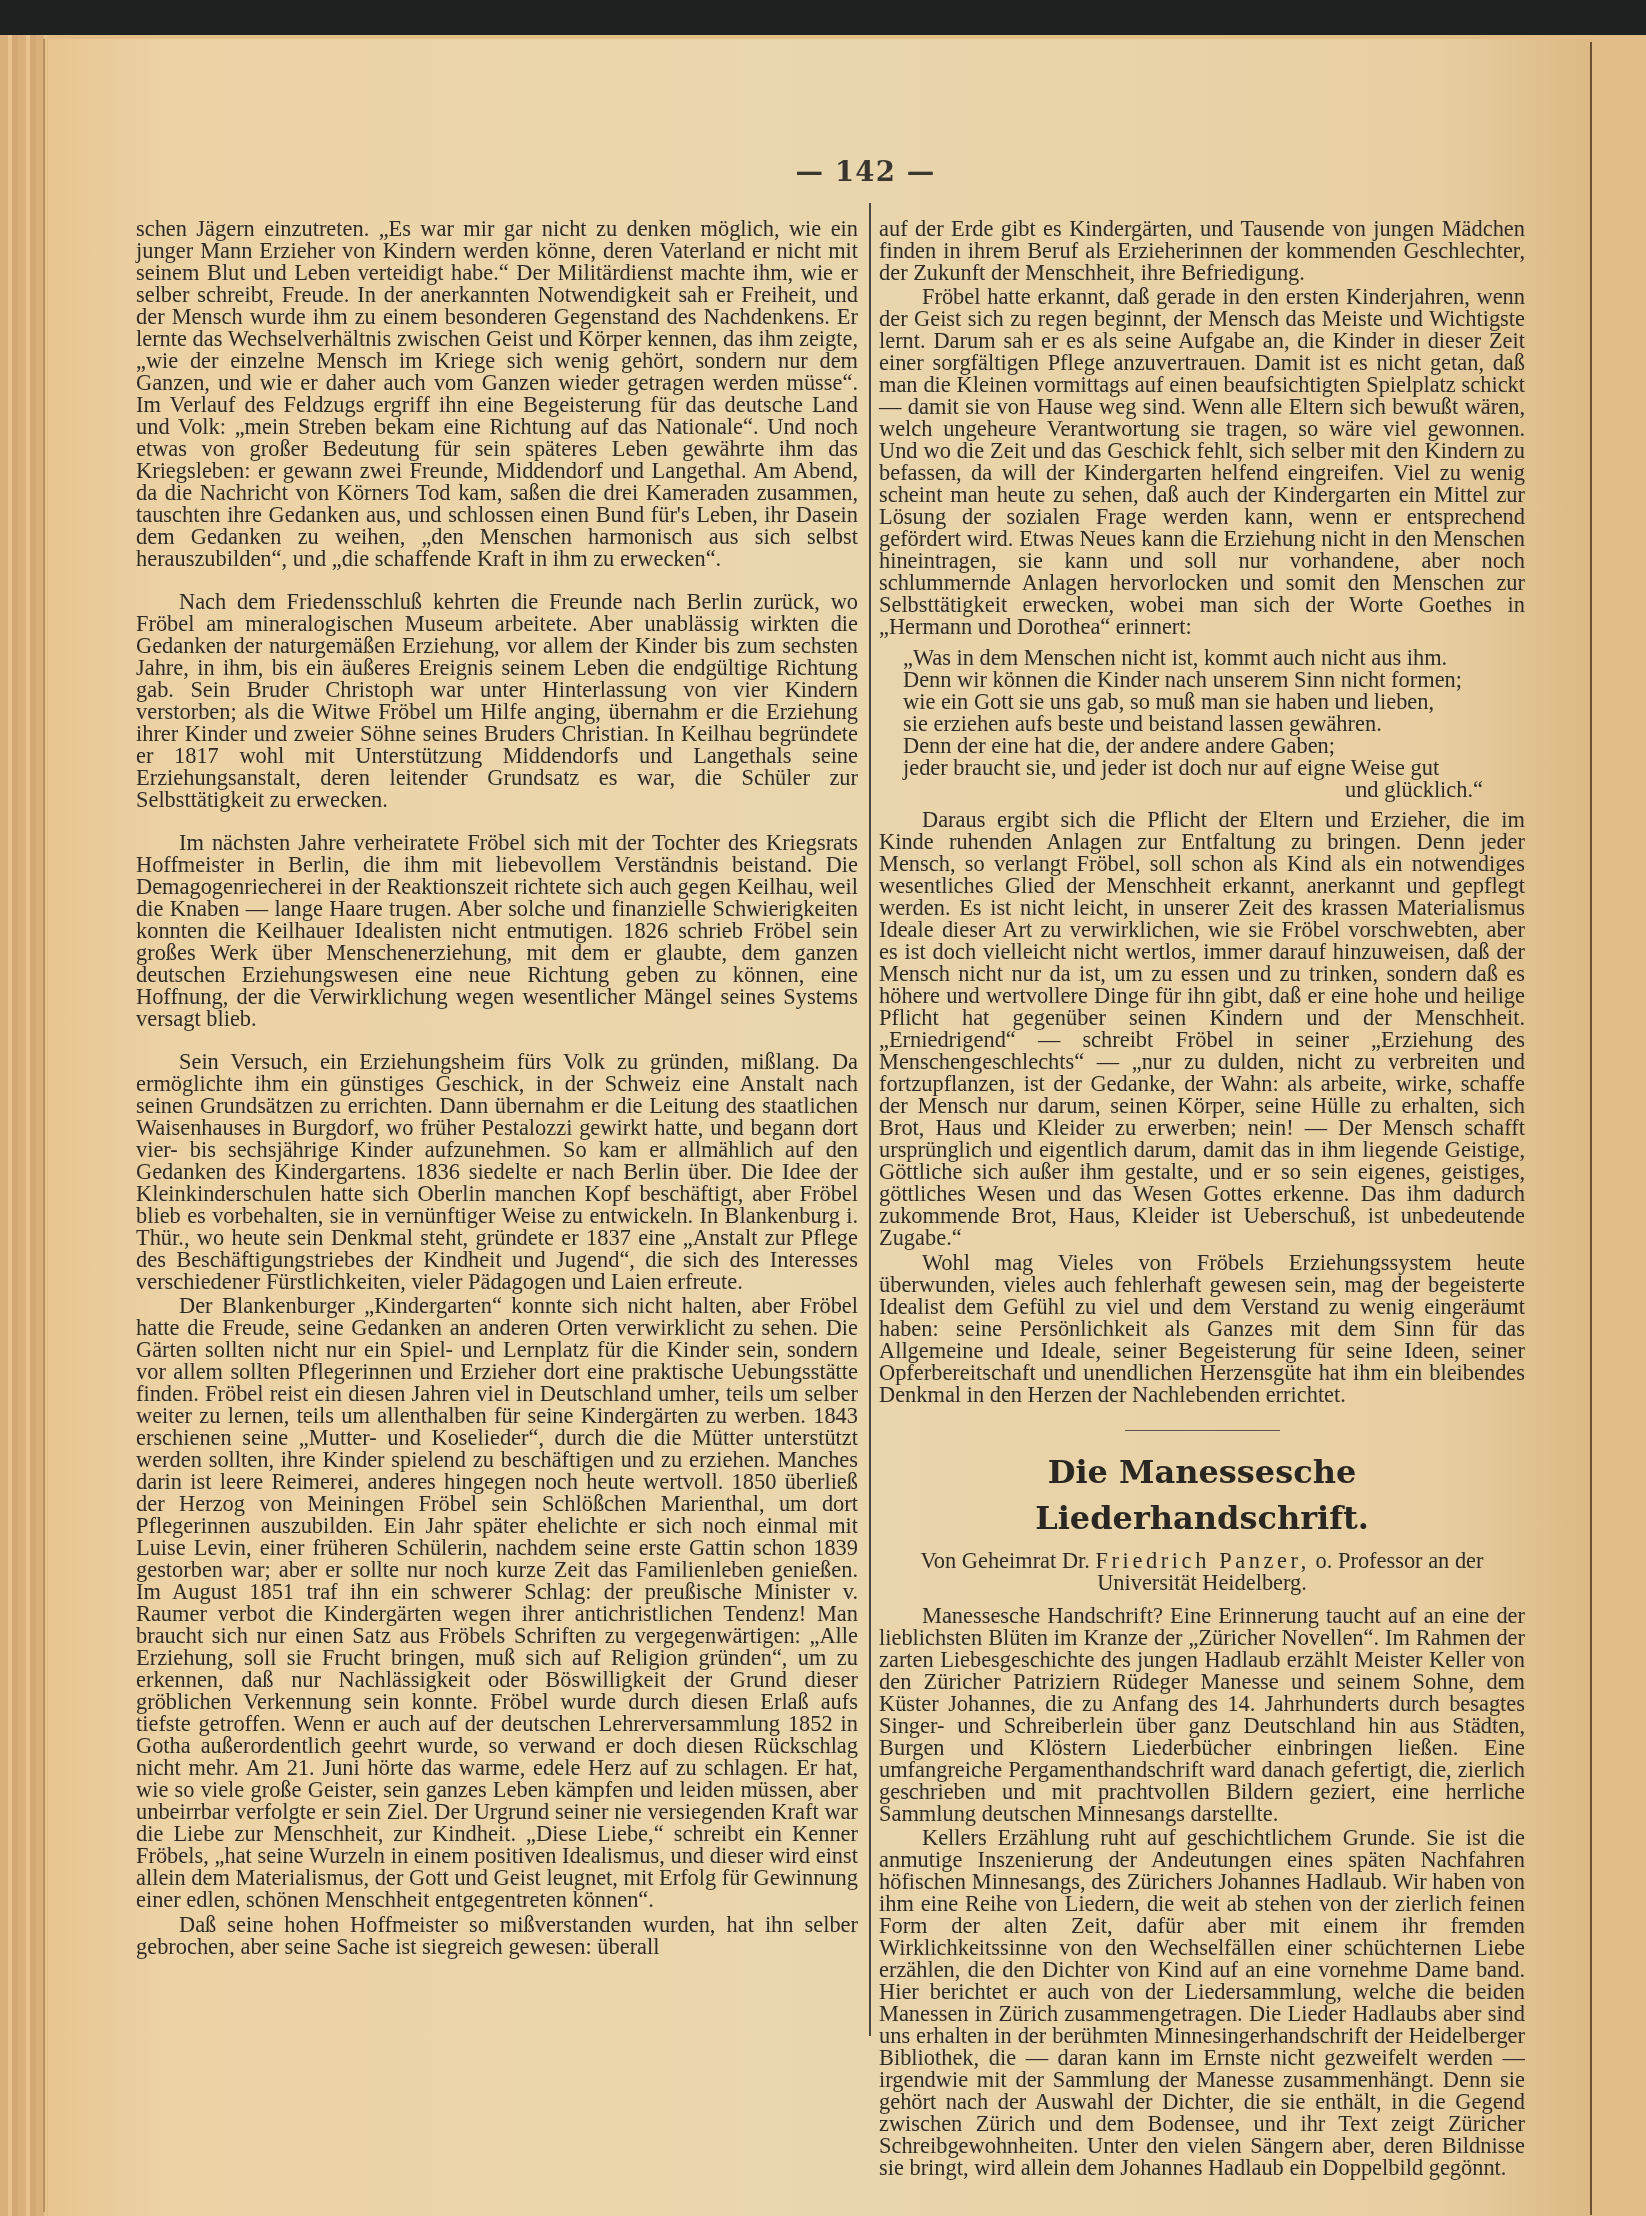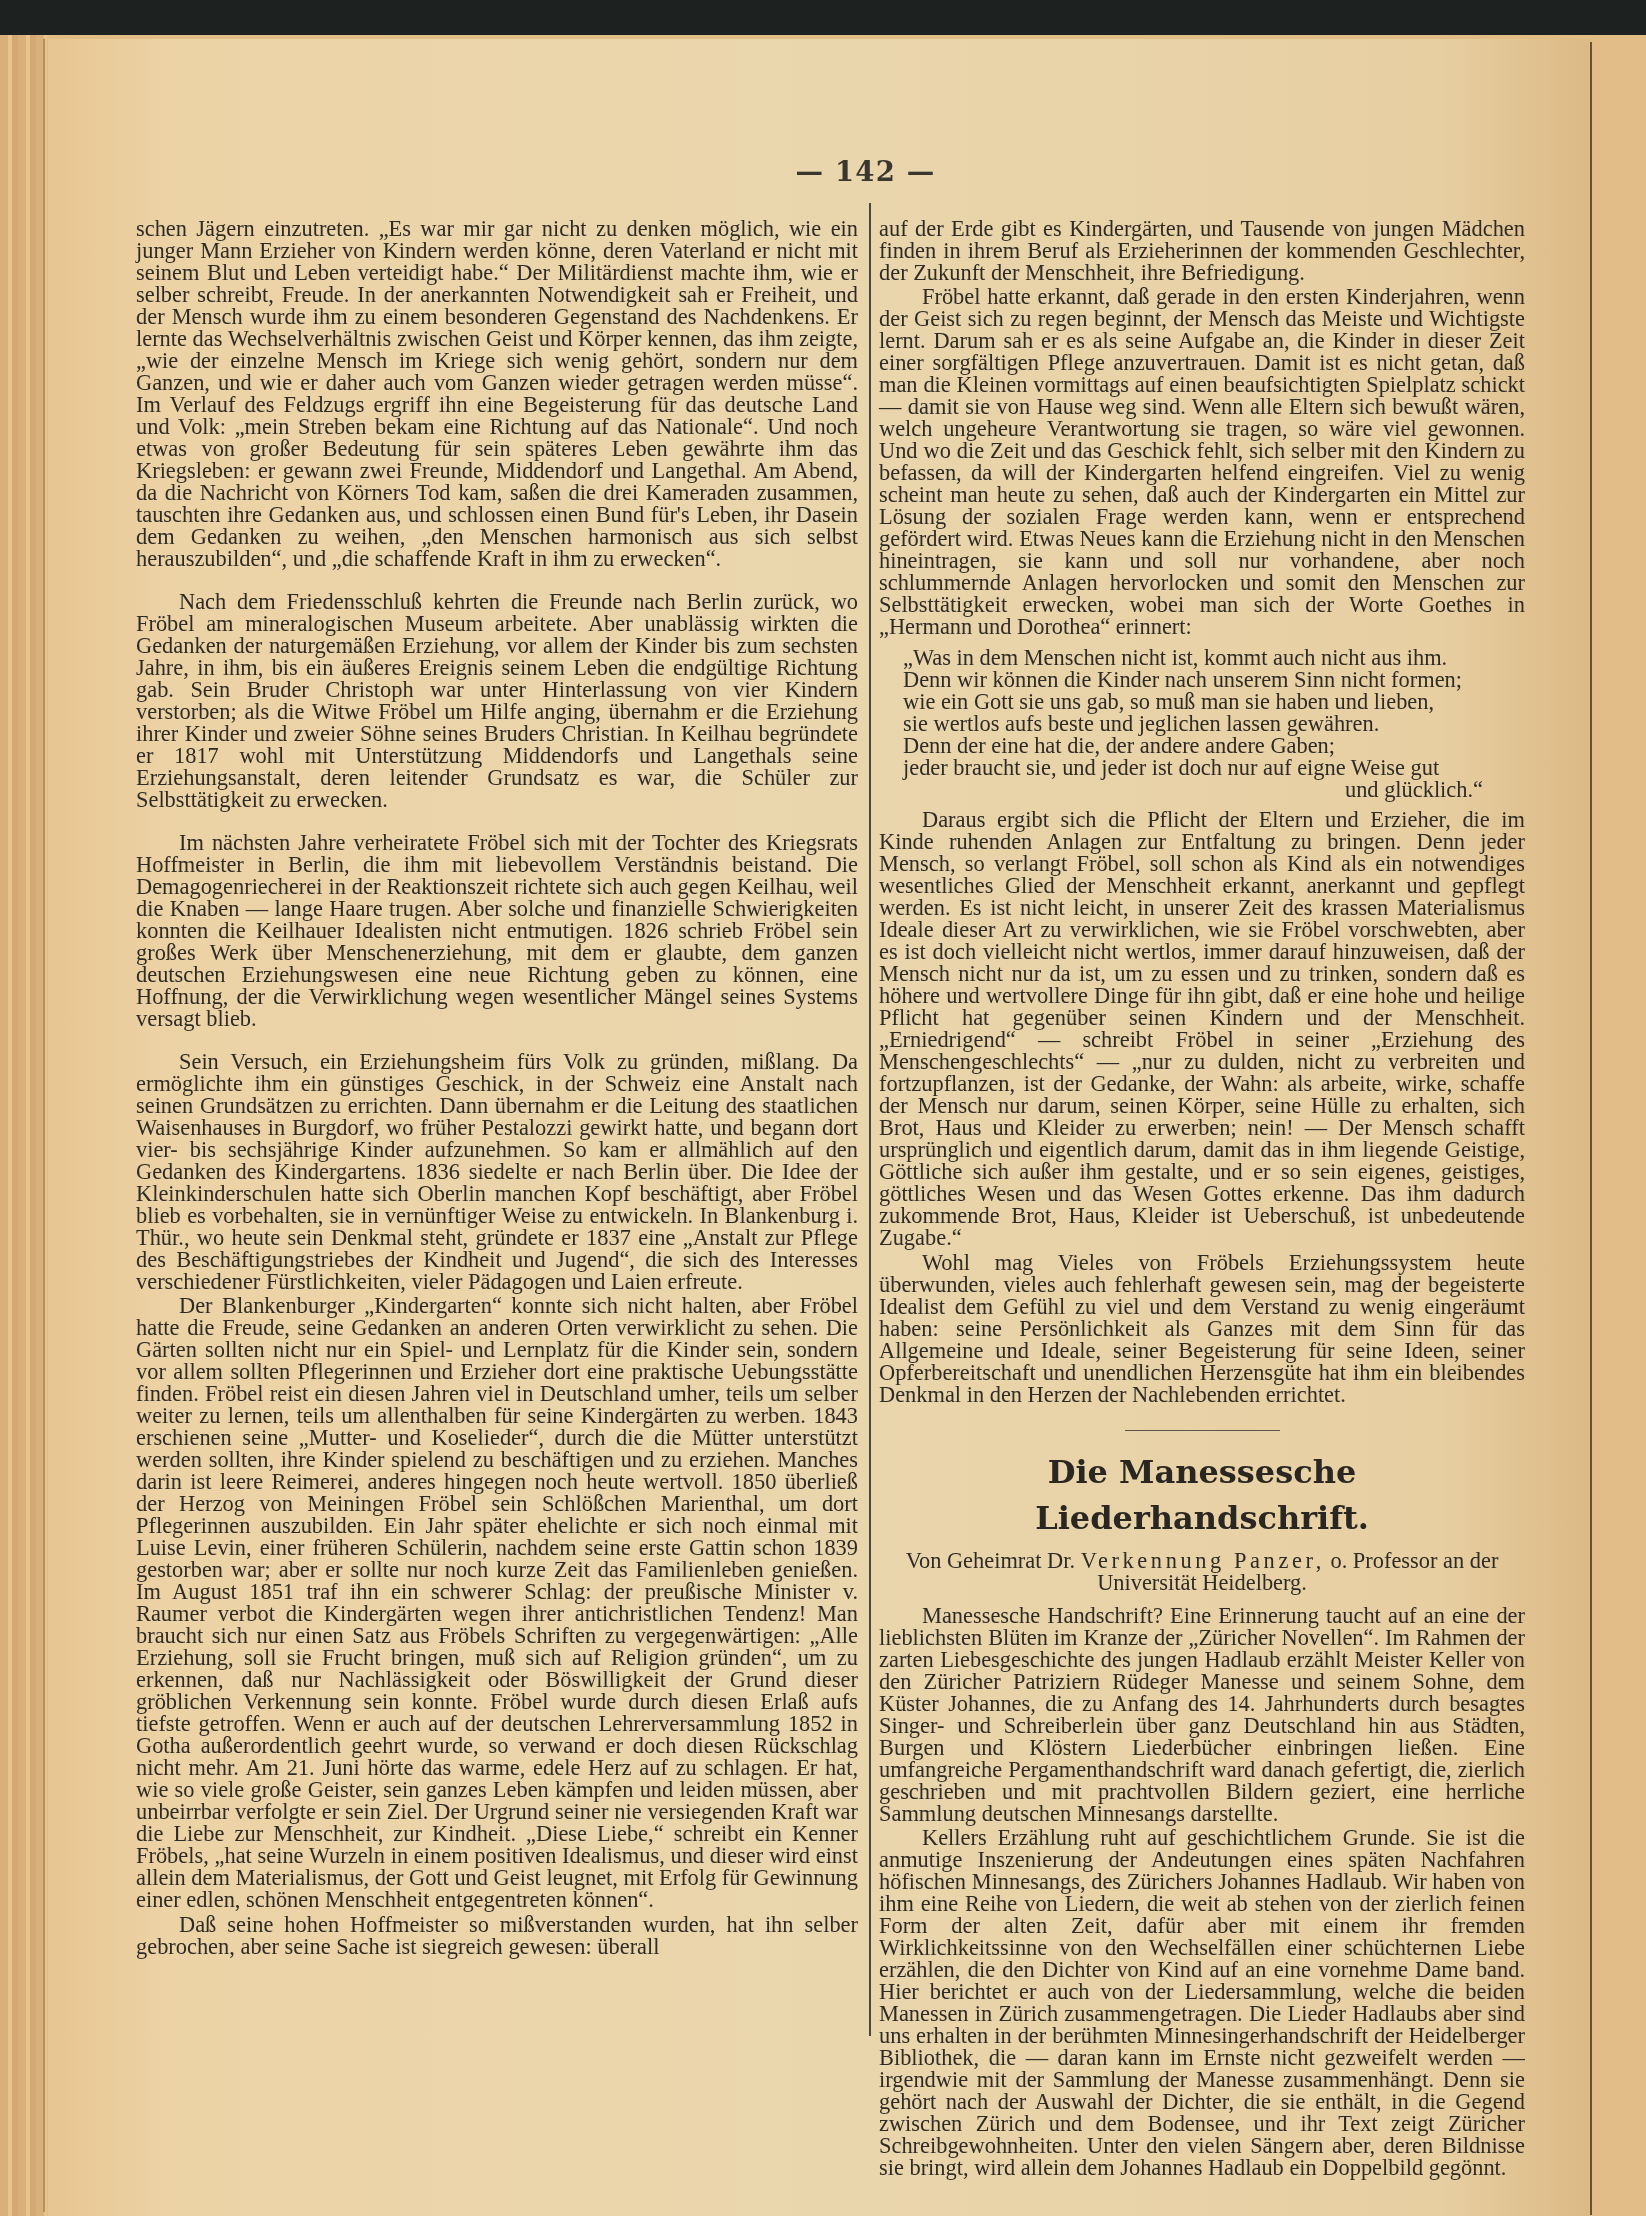--- a/index.html
+++ b/index.html
@@ -90,34 +90,34 @@
 </div>
 
 <div class="column col-right">
   <p class="para">auf der Erde gibt es Kindergärten, und Tausende von jungen Mädchen finden in ihrem Beruf als Erzieherinnen der kommenden Geschlechter, der Zukunft der Menschheit, ihre Befriedigung.</p>
   <p class="para indent">Fröbel hatte erkannt, daß gerade in den ersten Kinderjahren, wenn der Geist sich zu regen beginnt, der Mensch das Meiste und Wichtigste lernt. Darum sah er es als seine Aufgabe an, die Kinder in dieser Zeit einer sorgfältigen Pflege anzuvertrauen. Damit ist es nicht getan, daß man die Kleinen vormittags auf einen beaufsichtigten Spielplatz schickt — damit sie von Hause weg sind. Wenn alle Eltern sich bewußt wären, welch ungeheure Verantwortung sie tragen, so wäre viel gewonnen. Und wo die Zeit und das Geschick fehlt, sich selber mit den Kindern zu befassen, da will der Kindergarten helfend eingreifen. Viel zu wenig scheint man heute zu sehen, daß auch der Kindergarten ein Mittel zur Lösung der sozialen Frage werden kann, wenn er entsprechend gefördert wird. Etwas Neues kann die Erziehung nicht in den Menschen hineintragen, sie kann und soll nur vorhandene, aber noch schlummernde Anlagen hervorlocken und somit den Menschen zur Selbsttätigkeit erwecken, wobei man sich der Worte Goethes in „Hermann und Dorothea“ erinnert:</p>
 
   <div class="poem">
     <span class="poem-line">„Was in dem Menschen nicht ist, kommt auch nicht aus ihm.</span>
     <span class="poem-line">Denn wir können die Kinder nach unserem Sinn nicht formen;</span>
     <span class="poem-line">wie ein Gott sie uns gab, so muß man sie haben und lieben,</span>
-    <span class="poem-line">sie wertlos aufs beste und jeglichen lassen gewähren.</span>
+    <span class="poem-line">sie erziehen aufs beste und beistand lassen gewähren.</span>
     <span class="poem-line">Denn der eine hat die, der andere andere Gaben;</span>
     <span class="poem-line">jeder braucht sie, und jeder ist doch nur auf eigne Weise gut</span>
     <span class="poem-last">und glücklich.“</span>
   </div>
 
   <p class="para indent">Daraus ergibt sich die Pflicht der Eltern und Erzieher, die im Kinde ruhenden Anlagen zur Entfaltung zu bringen. Denn jeder Mensch, so verlangt Fröbel, soll schon als Kind als ein notwendiges wesentliches Glied der Menschheit erkannt, anerkannt und gepflegt werden. Es ist nicht leicht, in unserer Zeit des krassen Materialismus Ideale dieser Art zu verwirklichen, wie sie Fröbel vorschwebten, aber es ist doch vielleicht nicht wertlos, immer darauf hinzuweisen, daß der Mensch nicht nur da ist, um zu essen und zu trinken, sondern daß es höhere und wertvollere Dinge für ihn gibt, daß er eine hohe und heilige Pflicht hat gegenüber seinen Kindern und der Menschheit. „Erniedrigend“ — schreibt Fröbel in seiner „Erziehung des Menschengeschlechts“ — „nur zu dulden, nicht zu verbreiten und fortzupflanzen, ist der Gedanke, der Wahn: als arbeite, wirke, schaffe der Mensch nur darum, seinen Körper, seine Hülle zu erhalten, sich Brot, Haus und Kleider zu erwerben; nein! — Der Mensch schafft ursprünglich und eigentlich darum, damit das in ihm liegende Geistige, Göttliche sich außer ihm gestalte, und er so sein eigenes, geistiges, göttliches Wesen und das Wesen Gottes erkenne. Das ihm dadurch zukommende Brot, Haus, Kleider ist Ueberschuß, ist unbedeutende Zugabe.“</p>
   <p class="para indent">Wohl mag Vieles von Fröbels Erziehungssystem heute überwunden, vieles auch fehlerhaft gewesen sein, mag der begeisterte Idealist dem Gefühl zu viel und dem Verstand zu wenig eingeräumt haben: seine Persönlichkeit als Ganzes mit dem Sinn für das Allgemeine und Ideale, seiner Begeisterung für seine Ideen, seiner Opferbereitschaft und unendlichen Herzensgüte hat ihm ein bleibendes Denkmal in den Herzen der Nachlebenden errichtet.</p>
 
   <div class="separator"></div>
 
   <h2 class="article-title">Die Manessesche Liederhandschrift.</h2>
   <p class="para byline">
     <span>Von Geheimrat Dr.</span>
-    <span class="name spaced">Verkennung Panzer,</span>
+    <span class="name spaced">Friedrich Panzer,</span>
     <span>o. Professor an der Universität Heidelberg.</span>
   </p>
 
   <p class="para indent">Manessesche Handschrift? Eine Erinnerung taucht auf an eine der lieblichsten Blüten im Kranze der „Züricher Novellen“. Im Rahmen der zarten Liebesgeschichte des jungen Hadlaub erzählt Meister Keller von den Züricher Patriziern Rüdeger Manesse und seinem Sohne, dem Küster Johannes, die zu Anfang des 14. Jahrhunderts durch besagtes Singer- und Schreiberlein über ganz Deutschland hin aus Städten, Burgen und Klöstern Liederbücher einbringen ließen. Eine umfangreiche Pergamenthandschrift ward danach gefertigt, die, zierlich geschrieben und mit prachtvollen Bildern geziert, eine herrliche Sammlung deutschen Minnesangs darstellte.</p>
   <p class="para indent">Kellers Erzählung ruht auf geschichtlichem Grunde. Sie ist die anmutige Inszenierung der Andeutungen eines späten Nachfahren höfischen Minnesangs, des Zürichers Johannes Hadlaub. Wir haben von ihm eine Reihe von Liedern, die weit ab stehen von der zierlich feinen Form der alten Zeit, dafür aber mit einem ihr fremden Wirklichkeitssinne von den Wechselfällen einer schüchternen Liebe erzählen, die den Dichter von Kind auf an eine vornehme Dame band. Hier berichtet er auch von der Liedersammlung, welche die beiden Manessen in Zürich zusammengetragen. Die Lieder Hadlaubs aber sind uns erhalten in der berühmten Minnesingerhandschrift der Heidelberger Bibliothek, die — daran kann im Ernste nicht gezweifelt werden — irgendwie mit der Sammlung der Manesse zusammenhängt. Denn sie gehört nach der Auswahl der Dichter, die sie enthält, in die Gegend zwischen Zürich und dem Bodensee, und ihr Text zeigt Züricher Schreibgewohnheiten. Unter den vielen Sängern aber, deren Bildnisse sie bringt, wird allein dem Johannes Hadlaub ein Doppelbild gegönnt.</p>
 </div>
 
 
 </body></html>

